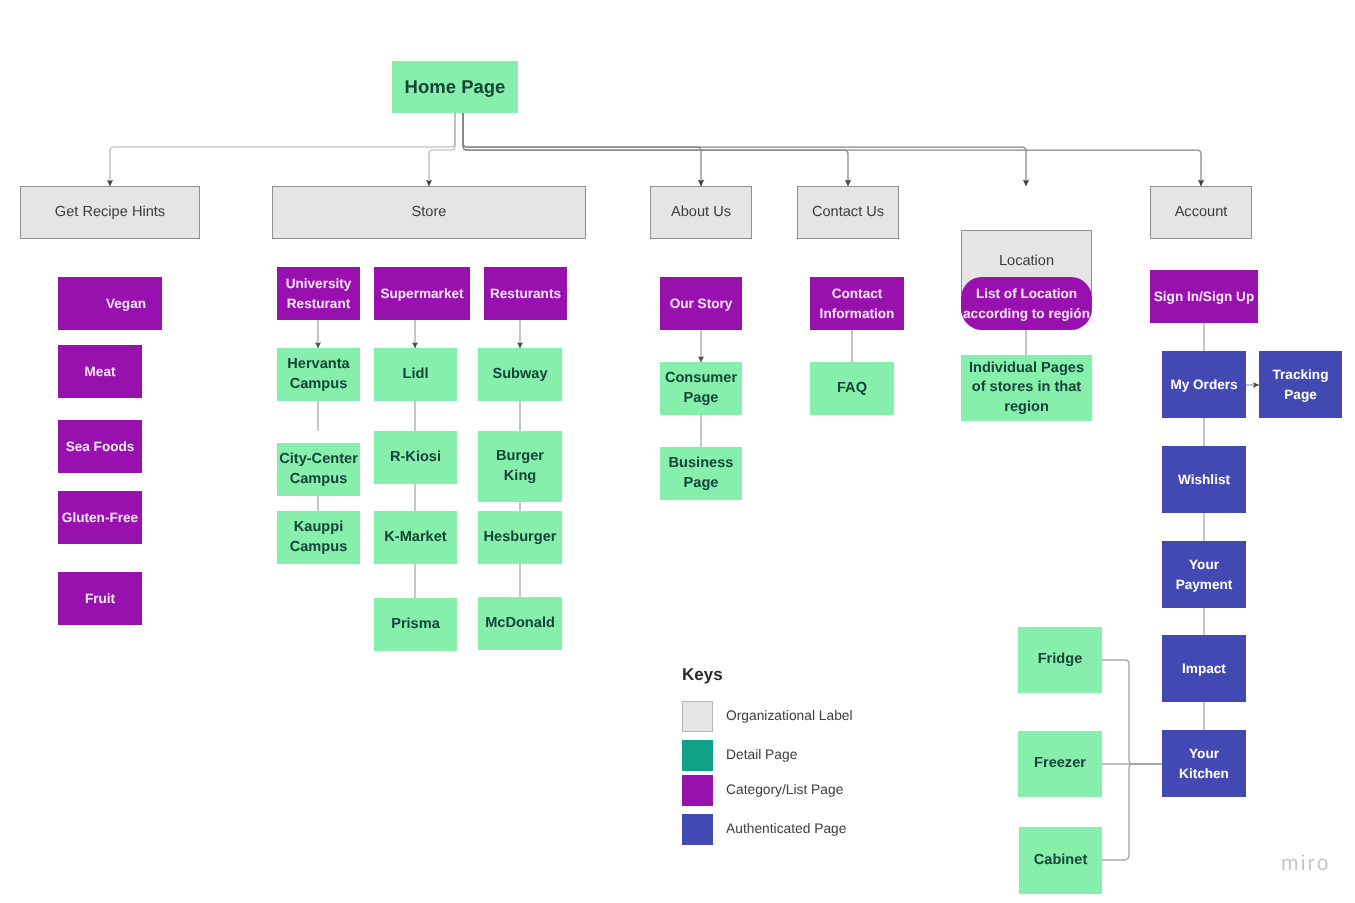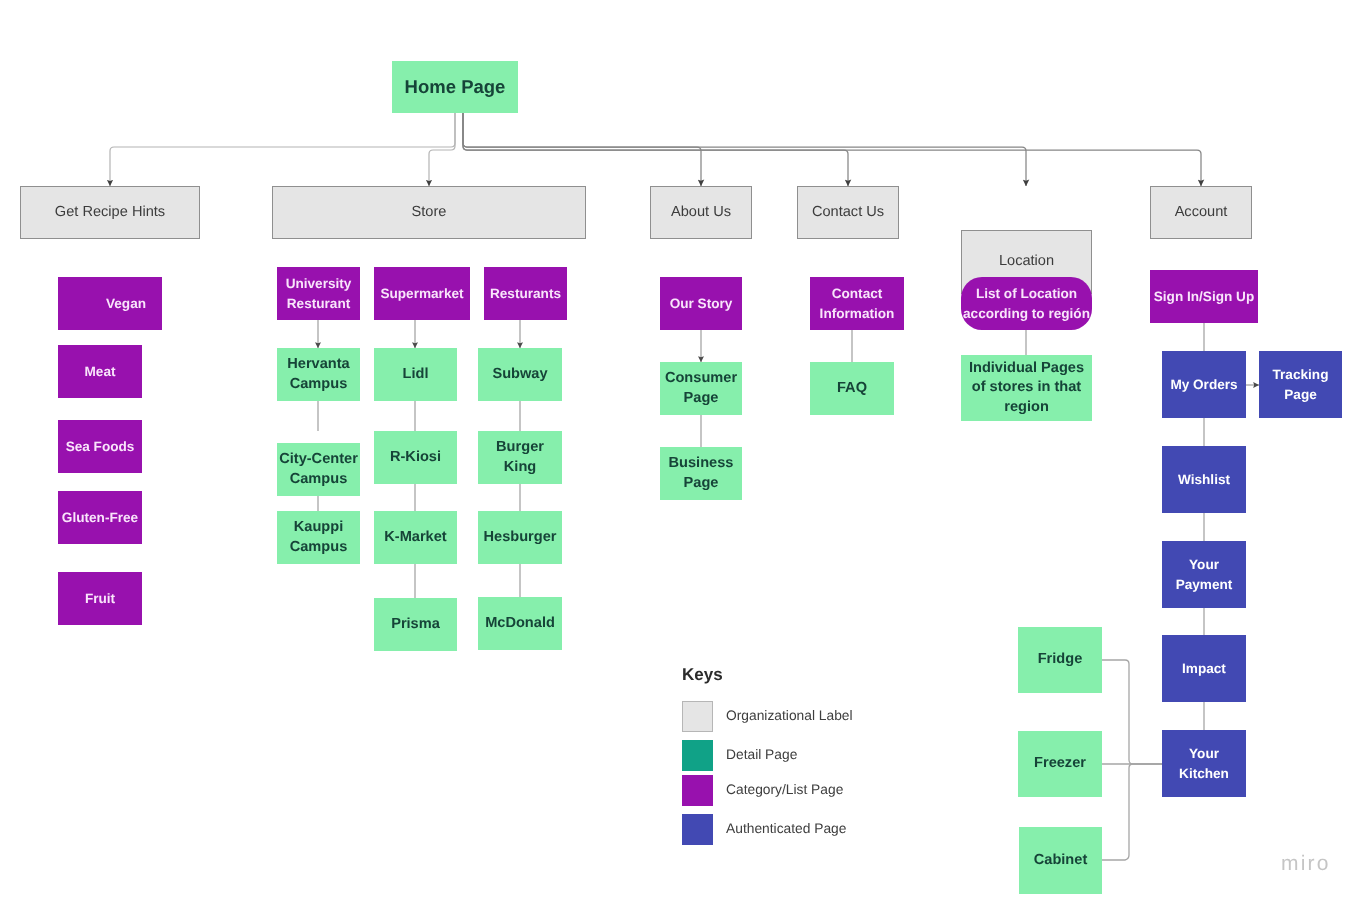--- a/index.html
+++ b/index.html
@@ -158,21 +158,21 @@
 <div class="node detail" style="left:374px;top:598px;width:83px;height:53px;">
   <span>Prisma</span>
 </div>
 
 <div class="node cat" style="left:484px;top:267px;width:83px;height:53px;">
   <span>Resturants</span>
 </div>
 <div class="node detail" style="left:478px;top:348px;width:84px;height:53px;">
   <span>Subway</span>
 </div>
-<div class="node detail" style="left:478px;top:431px;width:84px;height:53px;">
+<div class="node detail" style="left:478px;top:431px;width:84px;height:71px;">
   <span>Burger King</span>
 </div>
 <div class="node detail" style="left:478px;top:511px;width:84px;height:53px;">
   <span>Hesburger</span>
 </div>
 <div class="node detail" style="left:478px;top:597px;width:84px;height:53px;">
   <span>McDonald</span>
 </div>
 
 <div class="node cat" style="left:660px;top:277px;width:82px;height:53px;">

